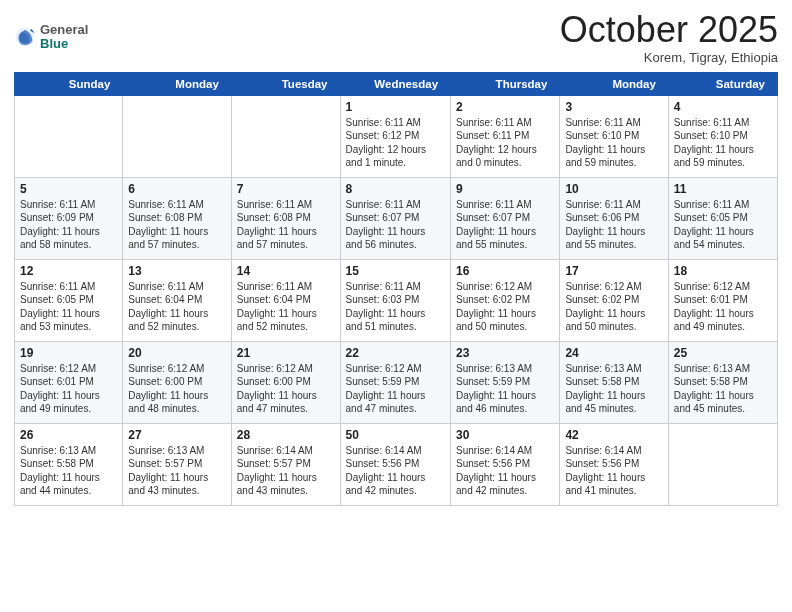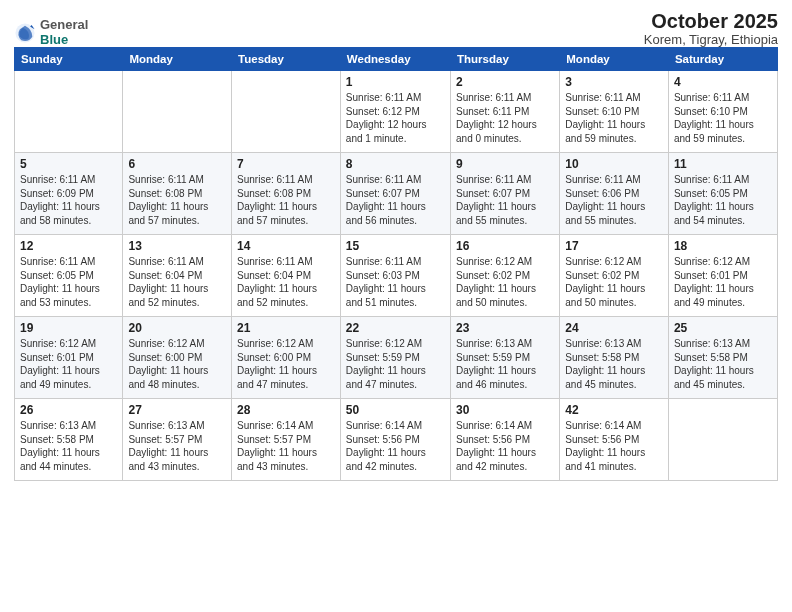--- a/index.html
+++ b/index.html
@@ -12,22 +12,22 @@
     }
     .container {
       width: 792px;
       height: 612px;
       padding: 10px 14px;
       background: #fff;
     }
     .header {
       display: flex;
       justify-content: space-between;
-      align-items: flex-end;
-      margin-bottom: 0;
+      align-items: center;
+      margin-bottom: 7px;
     }
     .logo {
       display: flex;
       align-items: center;
       gap: 2px;
     }
     .logo-text {
       display: flex;
       flex-direction: column;
       font-size: 13px;
@@ -38,41 +38,41 @@
     .logo-blue { color: #0f766e; font-weight: bold; font-size: 13px; }
     .logo-icon {
       width: 22px;
       height: 22px;
       margin-right: 2px;
     }
     .title-block {
       text-align: right;
     }
     .month-title {
-      font-size: 20px;
-      font-weight: bold;
+      font-size: 36px;
+      font-weight: normal;
       color: #222;
       line-height: 1.1;
     }
     .subtitle {
       font-size: 13px;
       color: #444;
     }
     .calendar {
       width: 100%;
       border-collapse: collapse;
       border: 1px solid #ccc;
     }
     .calendar th {
       background: #1a56b0;
       color: #fff;
       font-size: 11.5px;
       font-weight: bold;
-      text-align: left;
-      padding: 5px 6px;
+      text-align: right;
+      padding: 5px 12px;
       border: 1px solid #1a56b0;
     }
     .calendar td {
       border: 1px solid #ccc;
       vertical-align: top;
       padding: 4px 5px;
       width: 113px;
       height: 82px;
       background: #fff;
     }

